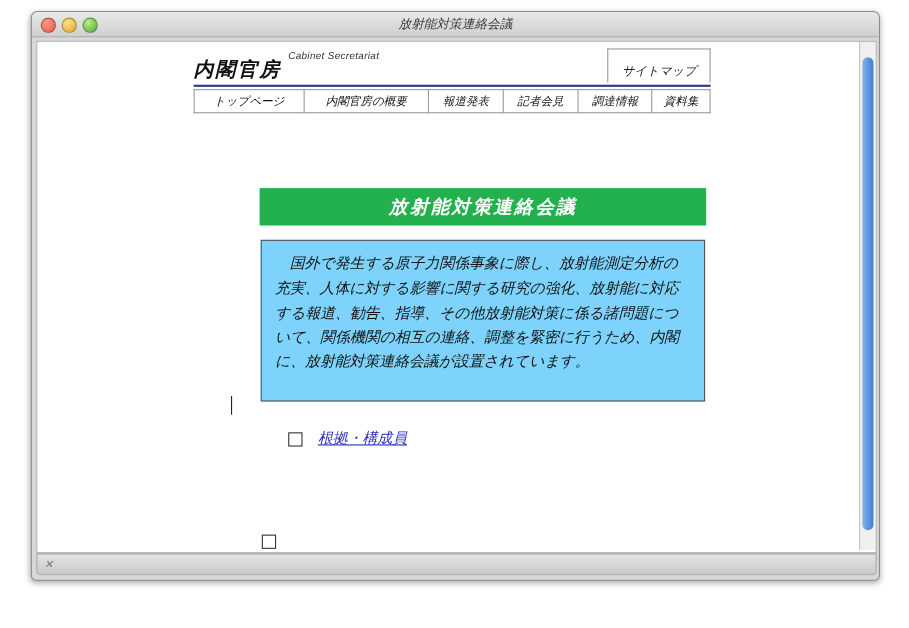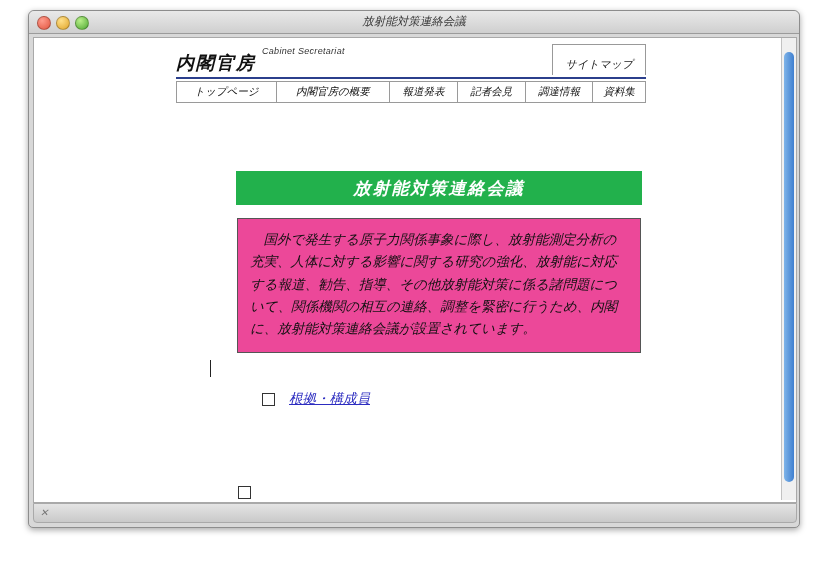--- a/index.html
+++ b/index.html
@@ -201,22 +201,22 @@
     justify-content: center;
   }
 
   
   .descbox {
     position: absolute;
     left: 203px;
     top: 180px;
     width: 404px;
     border: 1px solid #555;
-    background: #ec4899;
-    padding: 10px 12px 12px 12px;
+    background: #7dd3fc;
+    padding: 10px 12px 24px 12px;
     box-sizing: border-box;
   }
   .descbox p {
     margin: 0;
     font-size: 13.5px;
     line-height: 1.65;
     color: #111;
     text-indent: 1em;
   }
 

